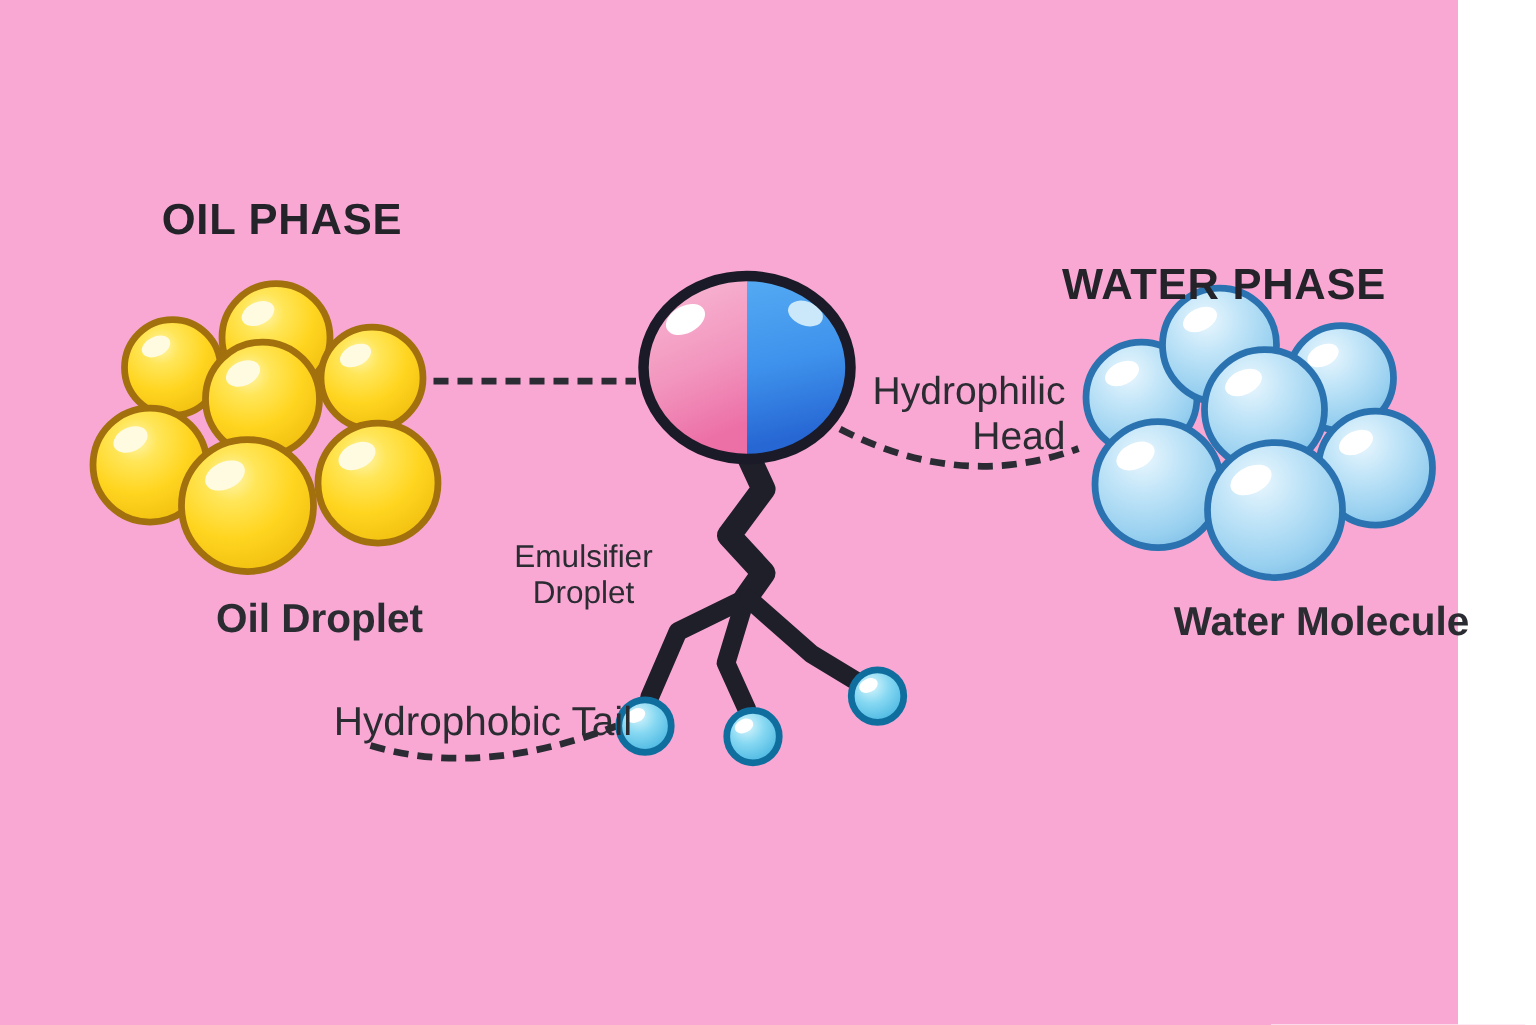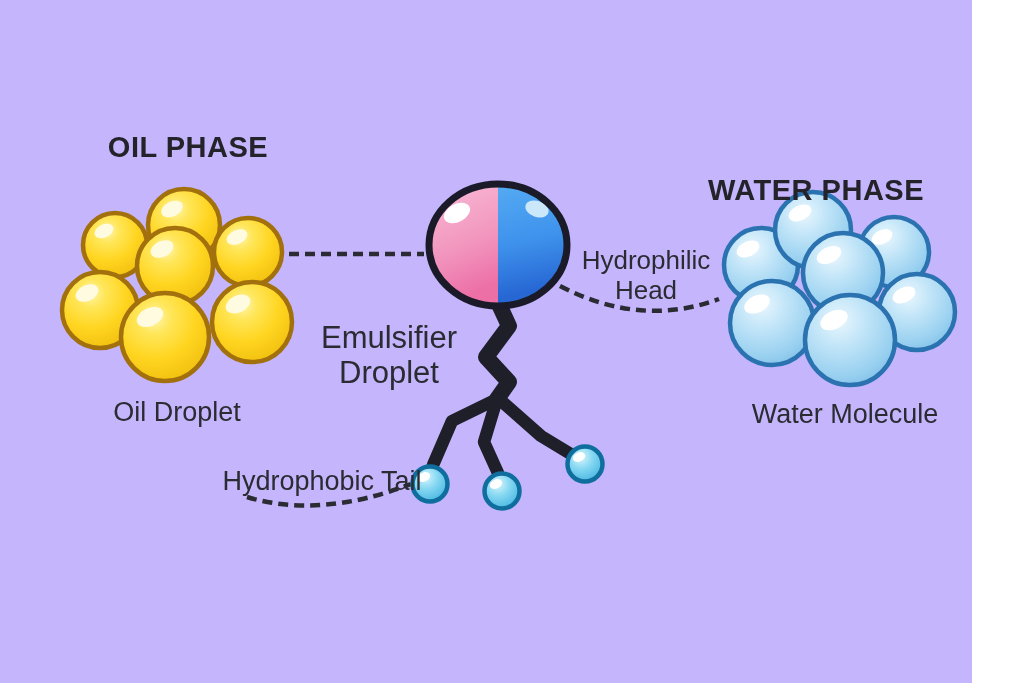--- a/index.html
+++ b/index.html
@@ -8,21 +8,21 @@
     width: 1024px;
     height: 683px;
     background: #ffffff;
     font-family: "Liberation Sans", "DejaVu Sans", sans-serif;
     overflow: hidden;
   }
   .stage {
     position: relative;
     width: 972px;
     height: 683px;
-    background: #c4b5fd;
+    background: #f9a8d4;
   }
   .stage svg {
     position: absolute;
     left: 0;
     top: 0;
   }
   .lbl {
     position: absolute;
     color: #28282e;
     text-align: center;
@@ -31,35 +31,37 @@
     line-height: 1.18;
   }
   .phase-title {
     font-size: 29px;
     font-weight: 700;
     letter-spacing: 0.5px;
     color: #232329;
   }
   .caption {
     font-size: 27px;
-    font-weight: 400;
+    font-weight: 700;
     color: #2b2b32;
+    margin-left: 36px;
   }
   .annot {
     font-size: 27px;
     font-weight: 400;
     color: #2b2b32;
   }
   .annot.two-line {
     white-space: normal;
     line-height: 1.14;
   }
   .emulsifier {
-    font-size: 31px;
+    font-size: 21px;
     line-height: 1.26;
+    margin-top: 40px;
   }
   .hydrophilic {
     font-size: 26px;
   }
 </style>
 </head>
 <body>
 
 <div class="stage">
 
@@ -166,20 +168,20 @@
 
   <div class="lbl caption" style="left:177px; top:397px;">Oil Droplet</div>
 
   <div class="lbl caption" style="left:845px; top:399px;">Water Molecule</div>
 
   <div class="lbl annot two-line emulsifier" style="left:389px; top:320px;">
     <div>Emulsifier</div>
     <div>Droplet</div>
   </div>
 
-  <div class="lbl annot two-line hydrophilic" style="left:646px; top:246px;">
+  <div class="lbl annot two-line hydrophilic" style="left:646px; top:246px;text-align:right;">
     <div>Hydrophilic</div>
     <div>Head</div>
   </div>
 
   <div class="lbl annot" style="left:294px; top:466px;margin-left:28px;">Hydrophobic Tail</div>
 
 </div>
 
 </body></html>

